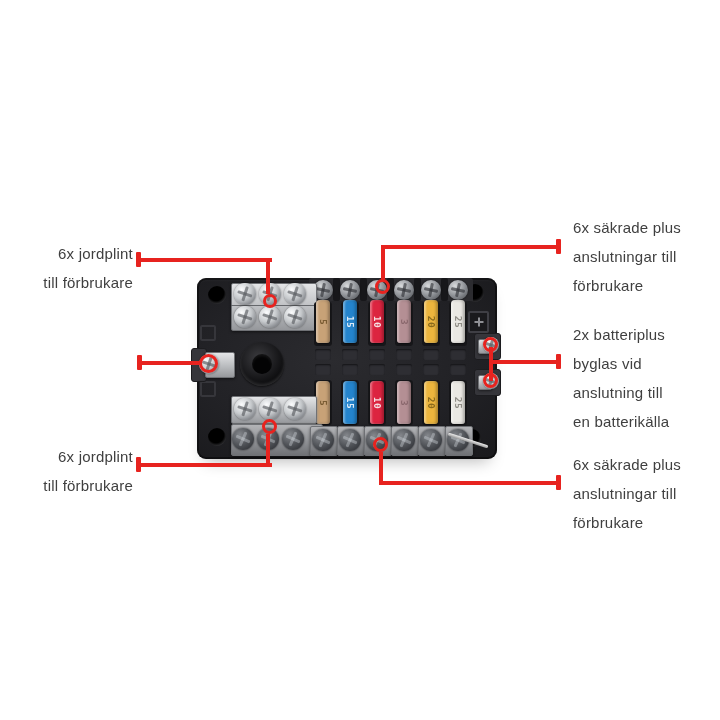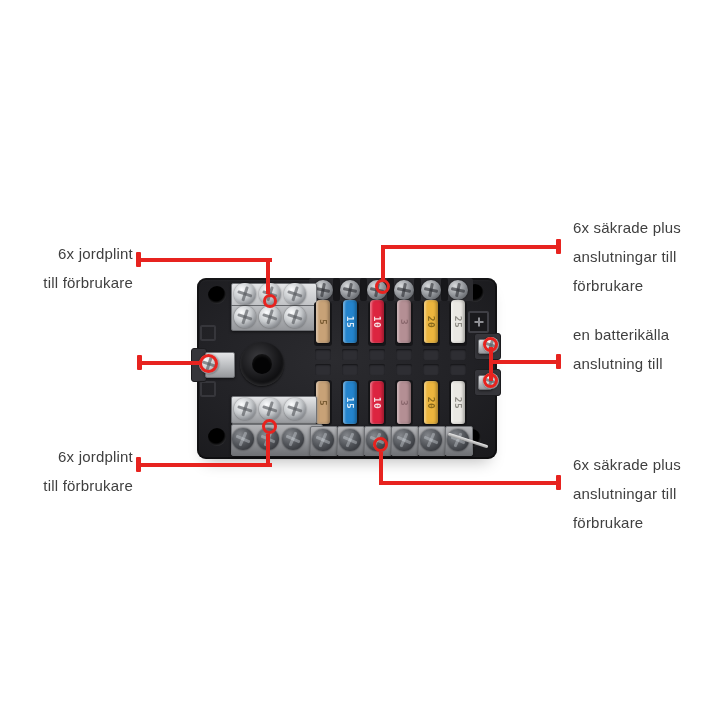--- a/index.html
+++ b/index.html
@@ -244,22 +244,24 @@
   <div class="lbl ra" style="right:587px;top:442px">
     <div>6x jordplint</div>
     <div>till förbrukare</div>
   </div>
   <div class="lbl" style="left:573px;top:213px">
     <div>6x säkrade plus</div>
     <div>anslutningar till</div>
     <div>förbrukare</div>
   </div>
   <div class="lbl" style="left:573px;top:320px">
+    <div>2x batteriplus</div>
+    <div>byglas vid</div>
+    <div>anslutning till</div>
     <div>en batterikälla</div>
-    <div>anslutning till</div>
   </div>
   <div class="lbl" style="left:573px;top:450px">
     <div>6x säkrade plus</div>
     <div>anslutningar till</div>
     <div>förbrukare</div>
   </div>
 
 </div>
 
 </body></html>

